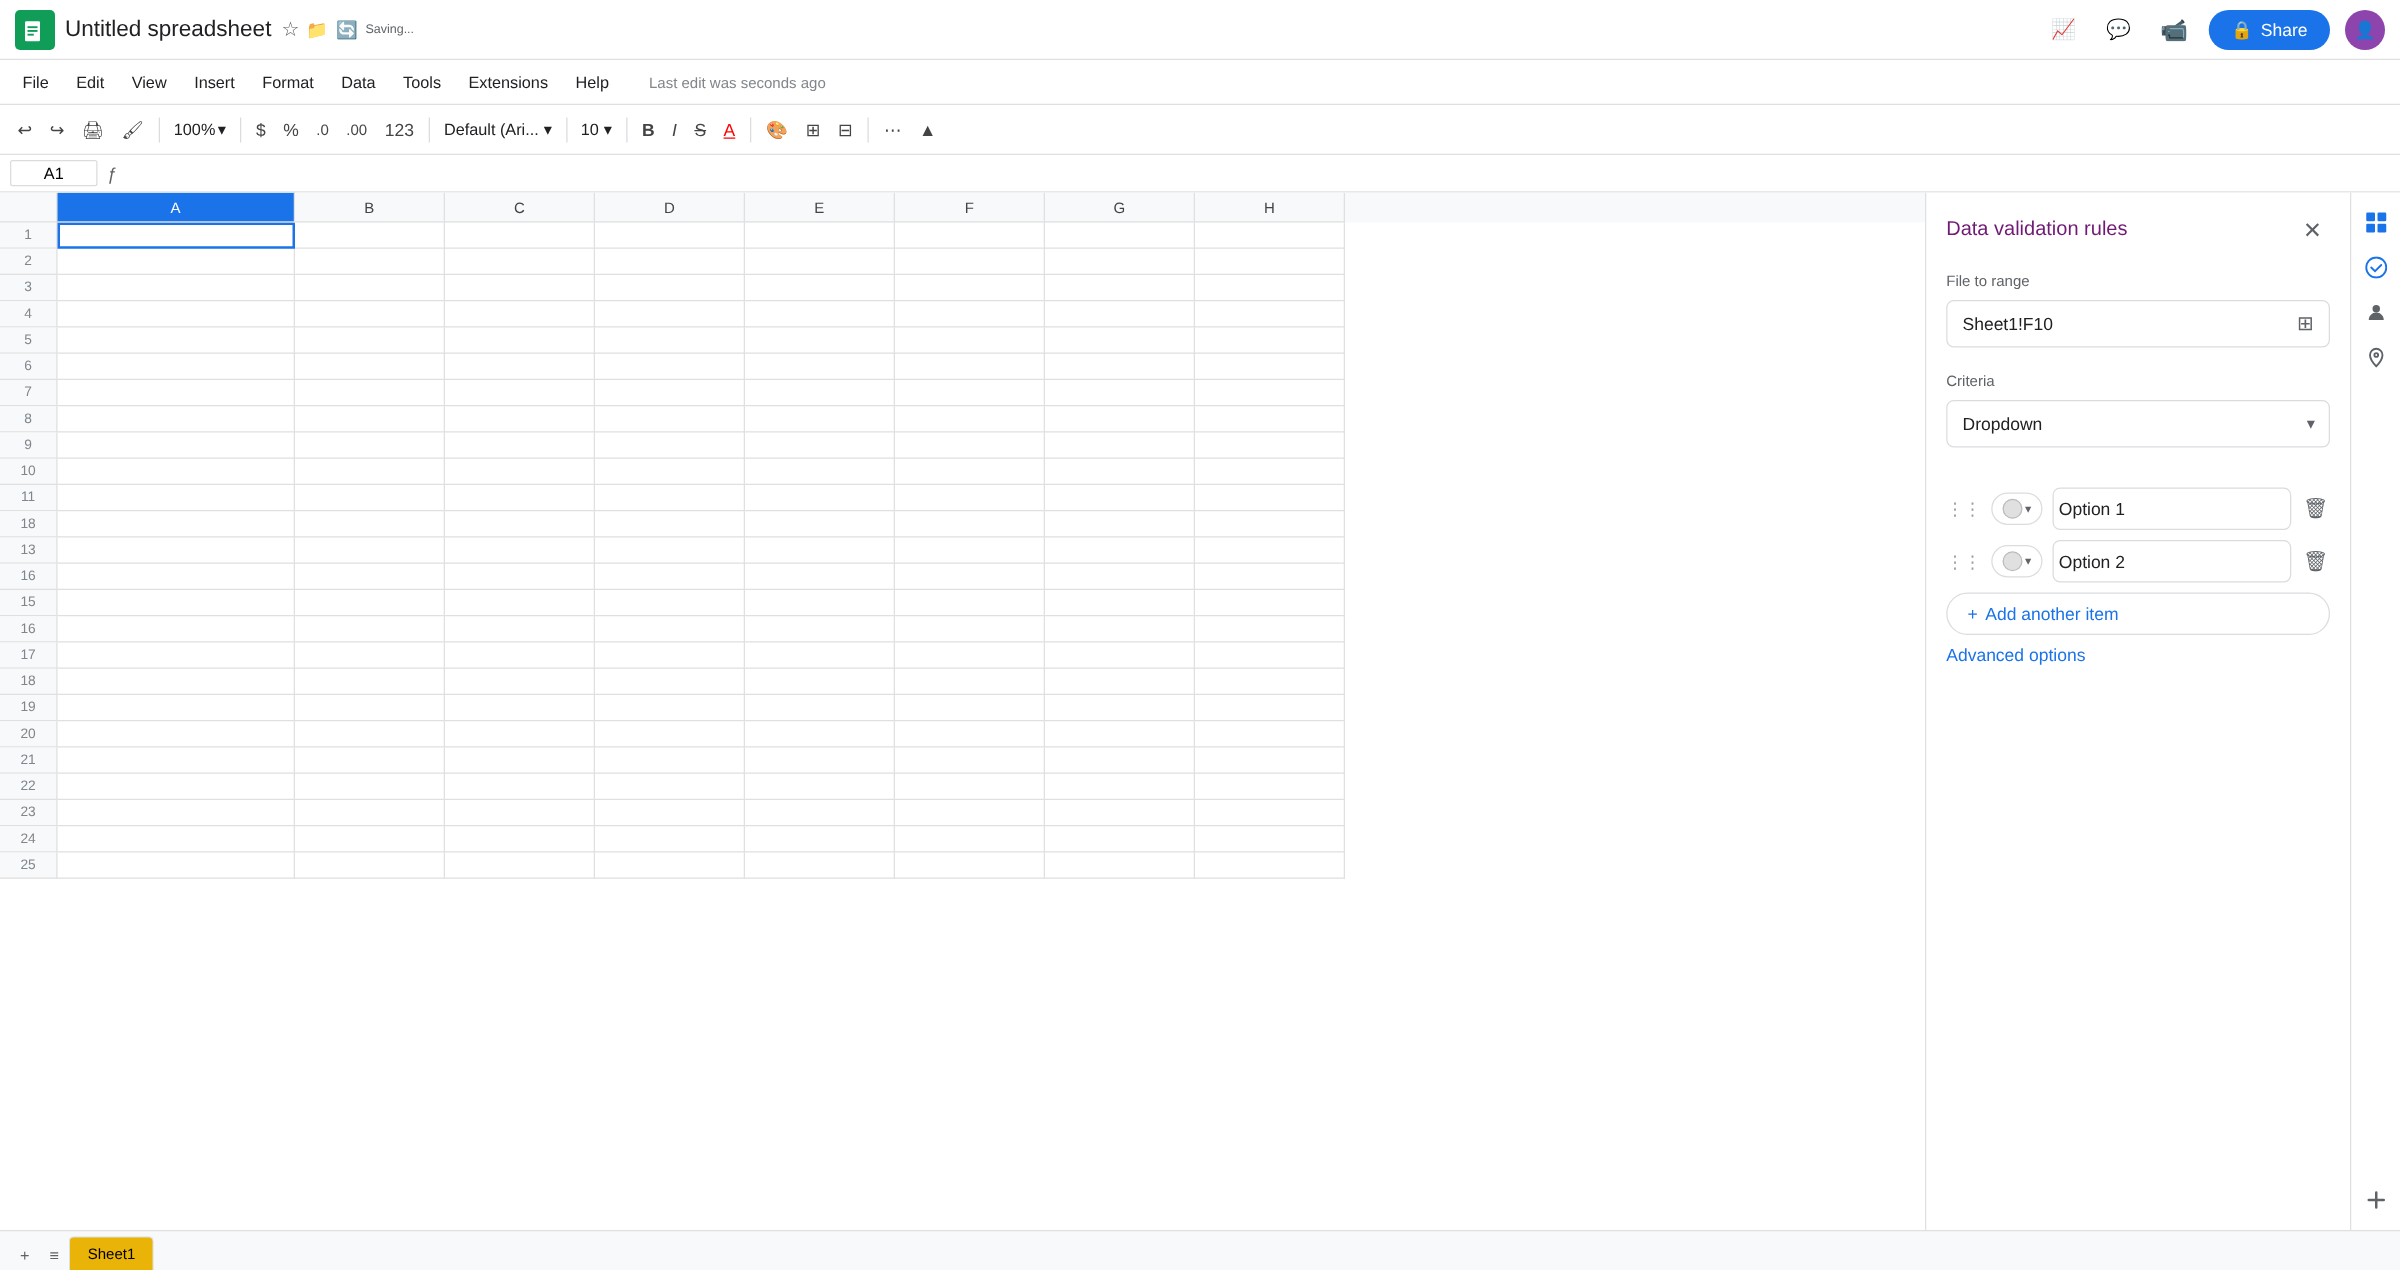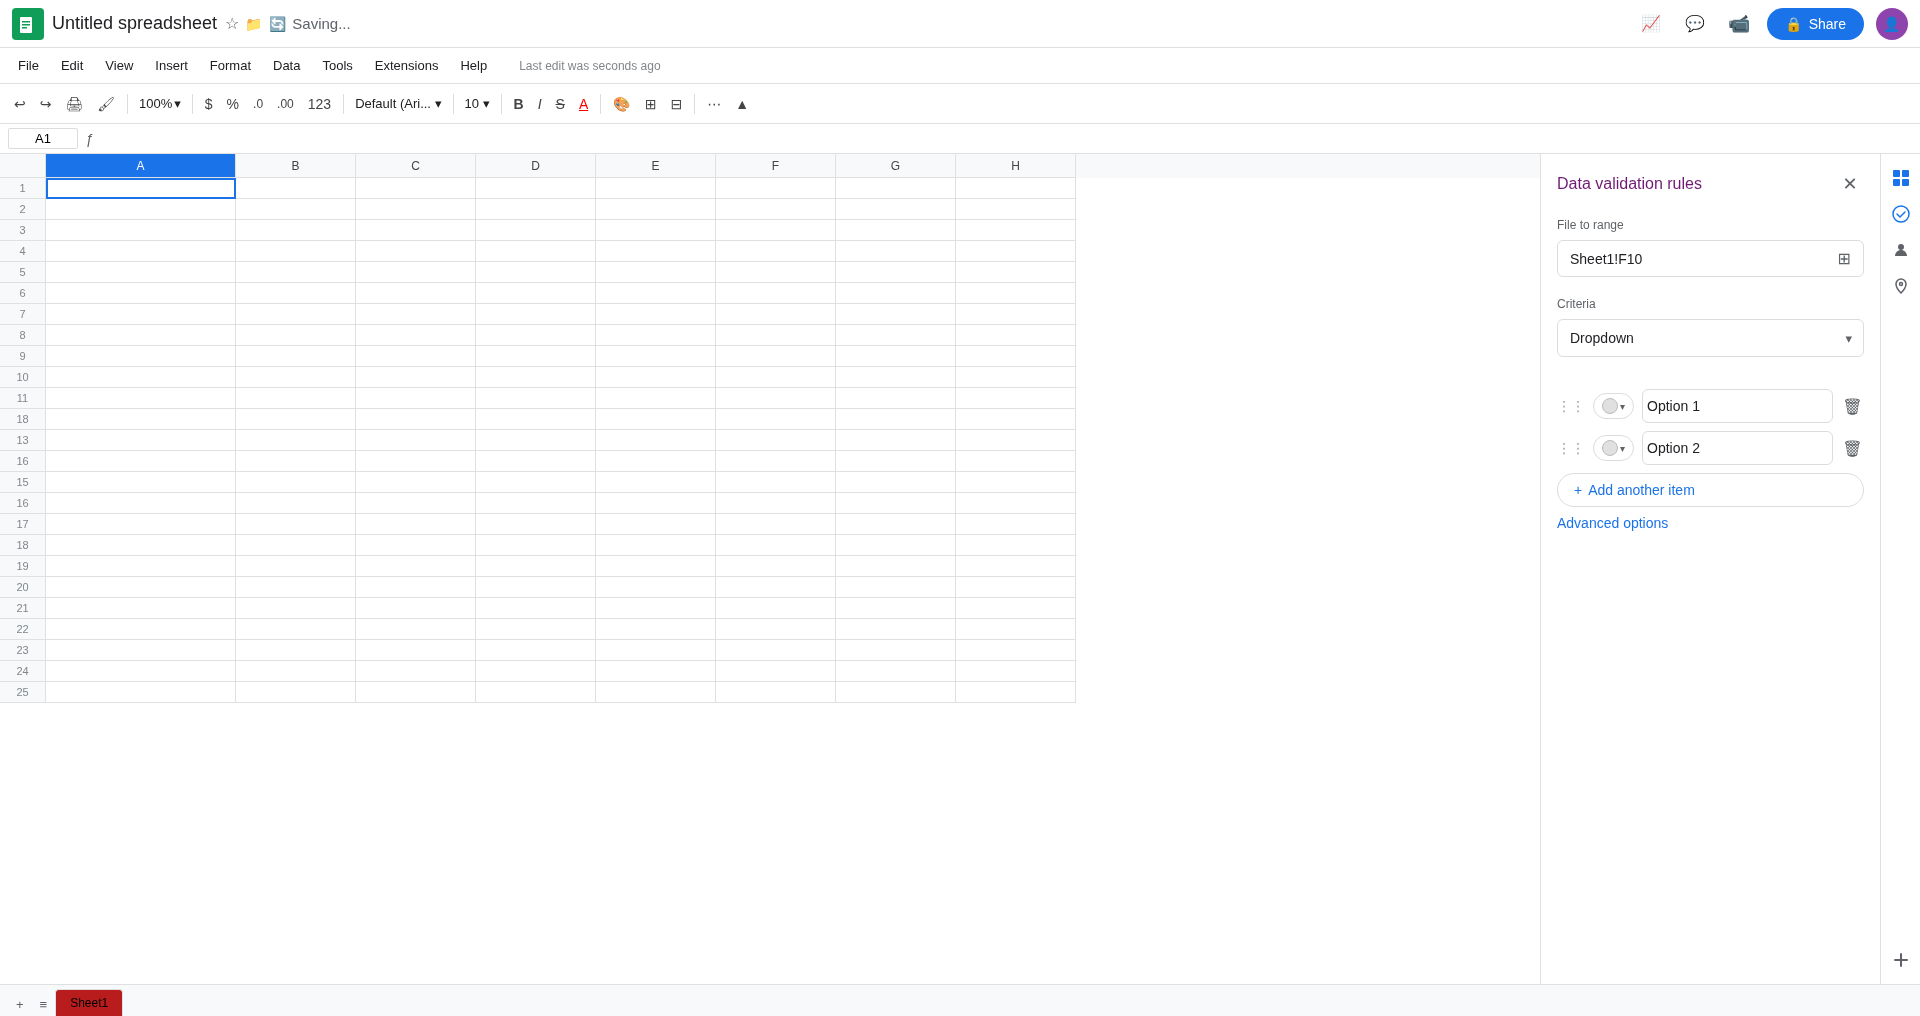--- a/index.html
+++ b/index.html
@@ -3,21 +3,21 @@
   <meta charset="utf-8">
   <style>
     * { box-sizing: border-box; margin: 0; padding: 0; }
     body { font-family: 'Arial', sans-serif; font-size: 13px; background: #fff; display: flex; flex-direction: column; height: 1016px; overflow: hidden; }
 
     
     .top-bar { display: flex; align-items: center; padding: 4px 12px; gap: 8px; border-bottom: 1px solid #e0e0e0; height: 48px; }
     .app-logo { width: 32px; height: 32px; background: #0f9d58; border-radius: 4px; display: flex; align-items: center; justify-content: center; color: white; font-weight: bold; font-size: 16px; flex-shrink: 0; }
     .doc-title { font-size: 18px; color: #202124; font-weight: normal; }
     .title-icons { display: flex; gap: 6px; align-items: center; color: #5f6368; font-size: 16px; }
-    .saving-text { font-size: 15px; color: #5f6368; }
+    .saving-text { font-size: 10px; color: #5f6368; }
     .top-bar-right { margin-left: auto; display: flex; align-items: center; gap: 12px; }
     .share-btn { background: #1a73e8; color: white; border: none; border-radius: 20px; padding: 8px 18px; font-size: 14px; cursor: pointer; display: flex; align-items: center; gap: 6px; font-weight: 500; }
     .avatar { width: 32px; height: 32px; border-radius: 50%; background: #8e44ad; display: flex; align-items: center; justify-content: center; color: white; font-size: 14px; overflow: hidden; }
     .icon-btn { width: 32px; height: 32px; display: flex; align-items: center; justify-content: center; color: #5f6368; cursor: pointer; border-radius: 50%; }
 
     
     .menu-bar { display: flex; align-items: center; padding: 2px 8px; gap: 2px; border-bottom: 1px solid #e0e0e0; height: 36px; }
     .menu-item { padding: 4px 10px; font-size: 13px; color: #202124; cursor: pointer; border-radius: 4px; white-space: nowrap; }
     .last-edit { margin-left: 20px; font-size: 12px; color: #80868b; }
 
@@ -89,21 +89,21 @@
     .advanced-options-link { color: #1a73e8; font-size: 14px; cursor: pointer; margin-top: 8px; display: inline-block; }
 
     
     .side-icons { width: 40px; border-left: 1px solid #e0e0e0; display: flex; flex-direction: column; align-items: center; padding: 8px 0; gap: 4px; background: #fff; }
     .side-icon-btn { width: 32px; height: 32px; display: flex; align-items: center; justify-content: center; border-radius: 4px; cursor: pointer; color: #5f6368; font-size: 16px; }
     .side-icon-active { color: #1a73e8; }
     .side-icon-plus { margin-top: auto; }
 
     
     .sheet-tabs { height: 32px; background: #f8f9fa; border-top: 1px solid #e0e0e0; display: flex; align-items: flex-end; padding: 0 8px; overflow: hidden; }
-    .sheet-tab { padding: 6px 14px; font-size: 12px; border: 1px solid #e0e0e0; border-bottom: none; border-radius: 4px 4px 0 0; background: #b91c1c; cursor: pointer; margin-right: 2px; }
+    .sheet-tab { padding: 6px 14px; font-size: 12px; border: 1px solid #e0e0e0; border-bottom: none; border-radius: 4px 4px 0 0; background: #eab308; cursor: pointer; margin-right: 2px; }
     .sheet-tab-icon { padding: 4px 8px; display: flex; align-items: center; cursor: pointer; color: #5f6368; }
     @keyframes blink { 0%,100% { opacity: 1; } 50% { opacity: 0; } }
   </style>
 </head>
 <body>
 
 <div class="top-bar">
   <div class="app-logo">
     <svg width="18" height="20" viewBox="0 0 18 20" fill="white">
       <rect x="1" y="3" width="12" height="16" rx="1" fill="white" stroke="none"></rect>

